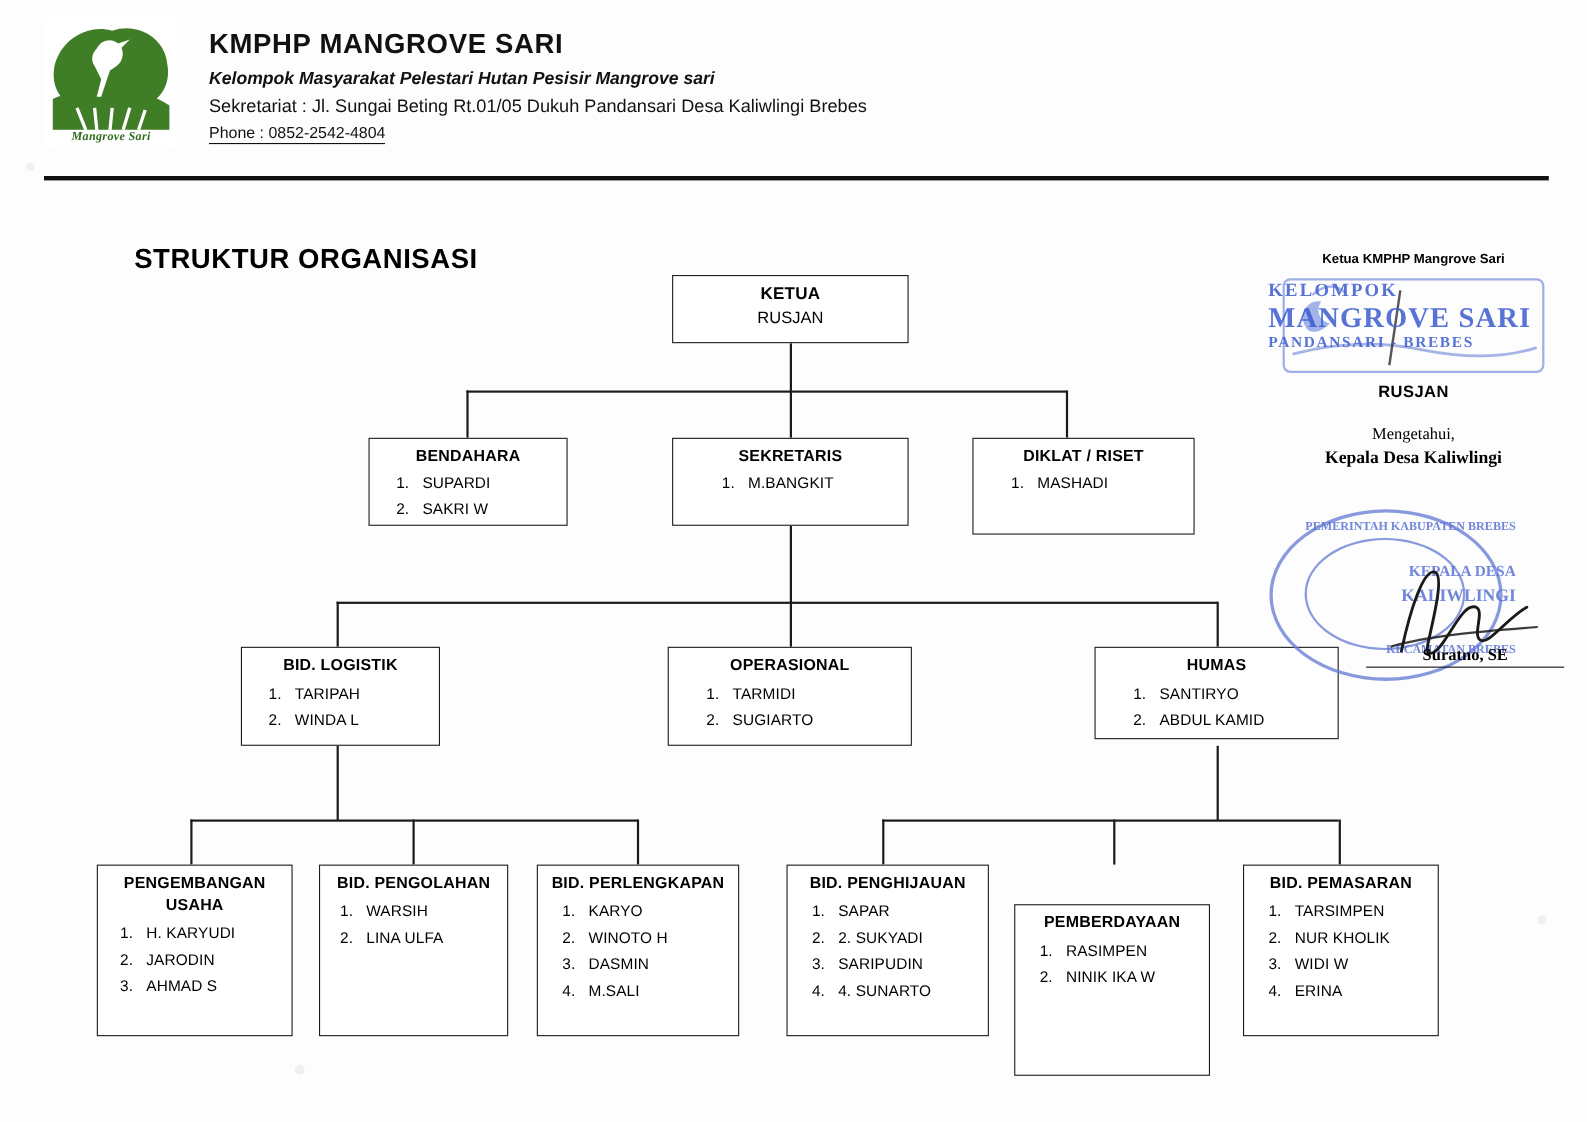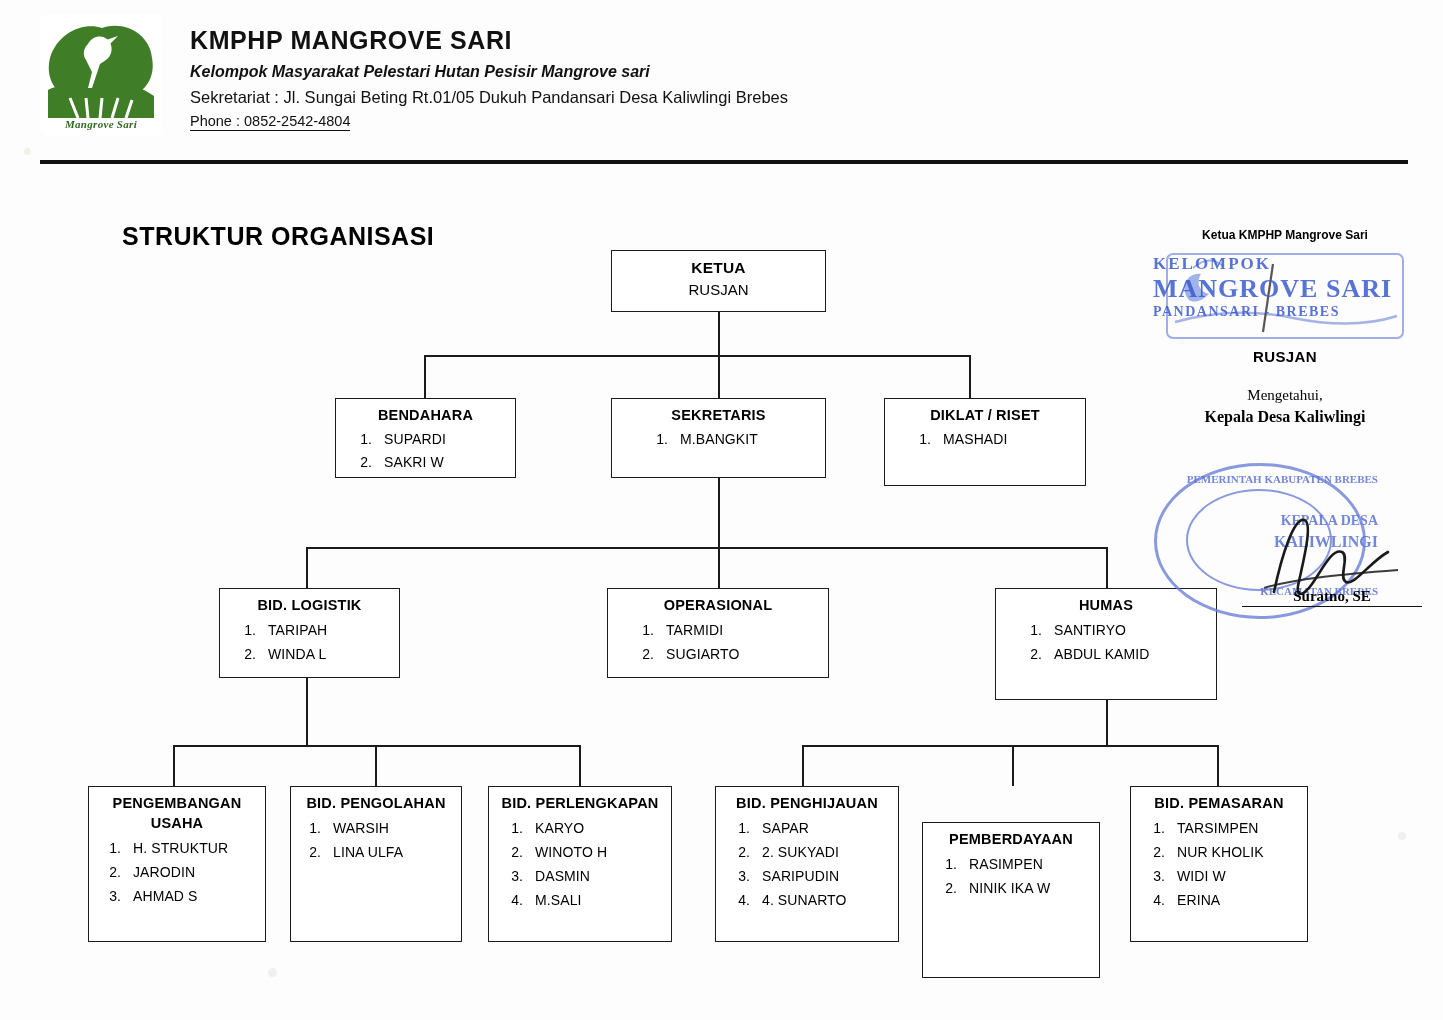--- a/index.html
+++ b/index.html
@@ -326,33 +326,33 @@
   </div>
 
   <div class="node" id="n-operasional" style="left:607px; top:588px; width:222px; height:90px;">
     <div class="node-title">OPERASIONAL</div>
     <ol style="padding-left:44px;">
       <li>TARMIDI</li>
       <li>SUGIARTO</li>
     </ol>
   </div>
 
-  <div class="node" id="n-humas" style="left:995px; top:588px; width:222px; height:112px;">
+  <div class="node" id="n-humas" style="left:995px; top:588px; width:222px; height:84px;">
     <div class="node-title">HUMAS</div>
     <ol style="padding-left:44px;">
       <li>SANTIRYO</li>
       <li>ABDUL KAMID</li>
     </ol>
   </div>
 
   <div class="node" id="n-pengembangan" style="left:88px; top:786px; width:178px; height:156px;">
     <div class="node-title">PENGEMBANGAN</div>
     <div class="node-title" style="margin-top:-2px;">USAHA</div>
     <ol style="padding-left:30px;">
-      <li>H. STRUKTUR</li>
+      <li>H. KARYUDI</li>
       <li>JARODIN</li>
       <li>AHMAD S</li>
     </ol>
   </div>
 
   <div class="node" id="n-perlengkapan" style="left:488px; top:786px; width:184px; height:156px;">
     <div class="node-title">BID. PERLENGKAPAN</div>
     <ol style="padding-left:32px;">
       <li>KARYO</li>
       <li>WINOTO H</li>

